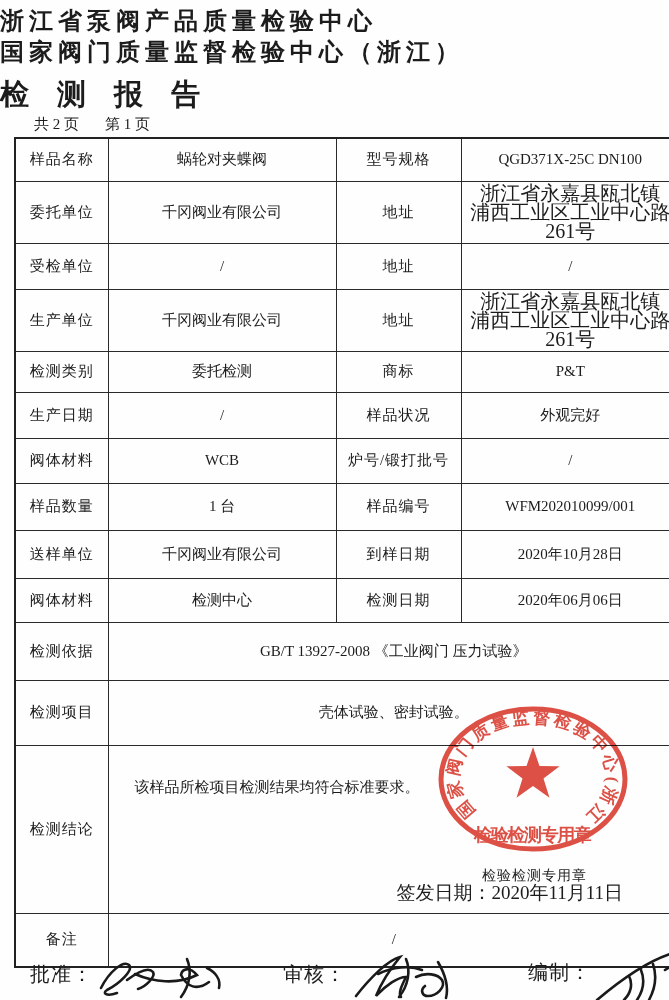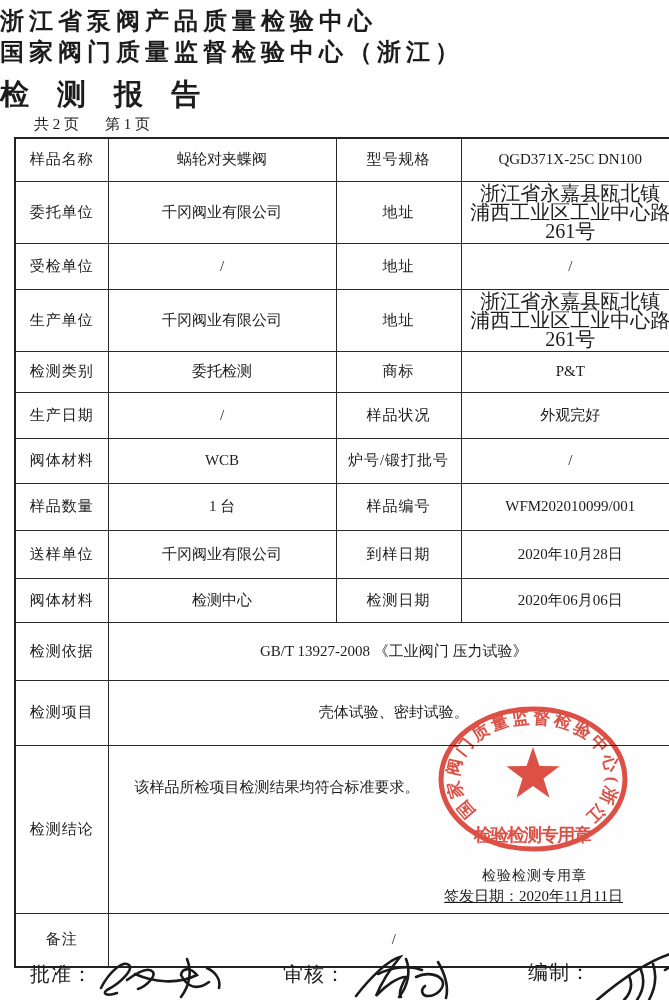--- a/index.html
+++ b/index.html
@@ -52,21 +52,21 @@
   .r10 { height: 44px; } .r11 { height: 58px; } .r12 { height: 65px; }
   .r13 { height: 163px; } .r14 { height: 54px; }
   td.span-left { text-align: left; vertical-align: top; padding: 8px 10px; }
   td.concl { text-align: left; vertical-align: top; padding: 0; }
   .concl-inner { position: relative; width: 100%; height: 163px; }
   .concl-text { position: absolute; top: 30px; left: 22px; }
   .stamp-caption {
     position: absolute; bottom: 26px; right: 88px;
     font-size: 14px; letter-spacing: 1px; color: #222;
   }
-  .sign-date { position: absolute; bottom: 5px; right: 52px; font-size: 15px; text-decoration: underline; }
+  .sign-date { position: absolute; bottom: 5px; right: 52px; font-size: 19px; }
 
   
   .stamp {
     position: absolute; left: 436px; top: 705px;
     width: 194px; height: 154px;
     opacity: 0.88; mix-blend-mode: multiply;
     pointer-events: none;
   }
 
   

